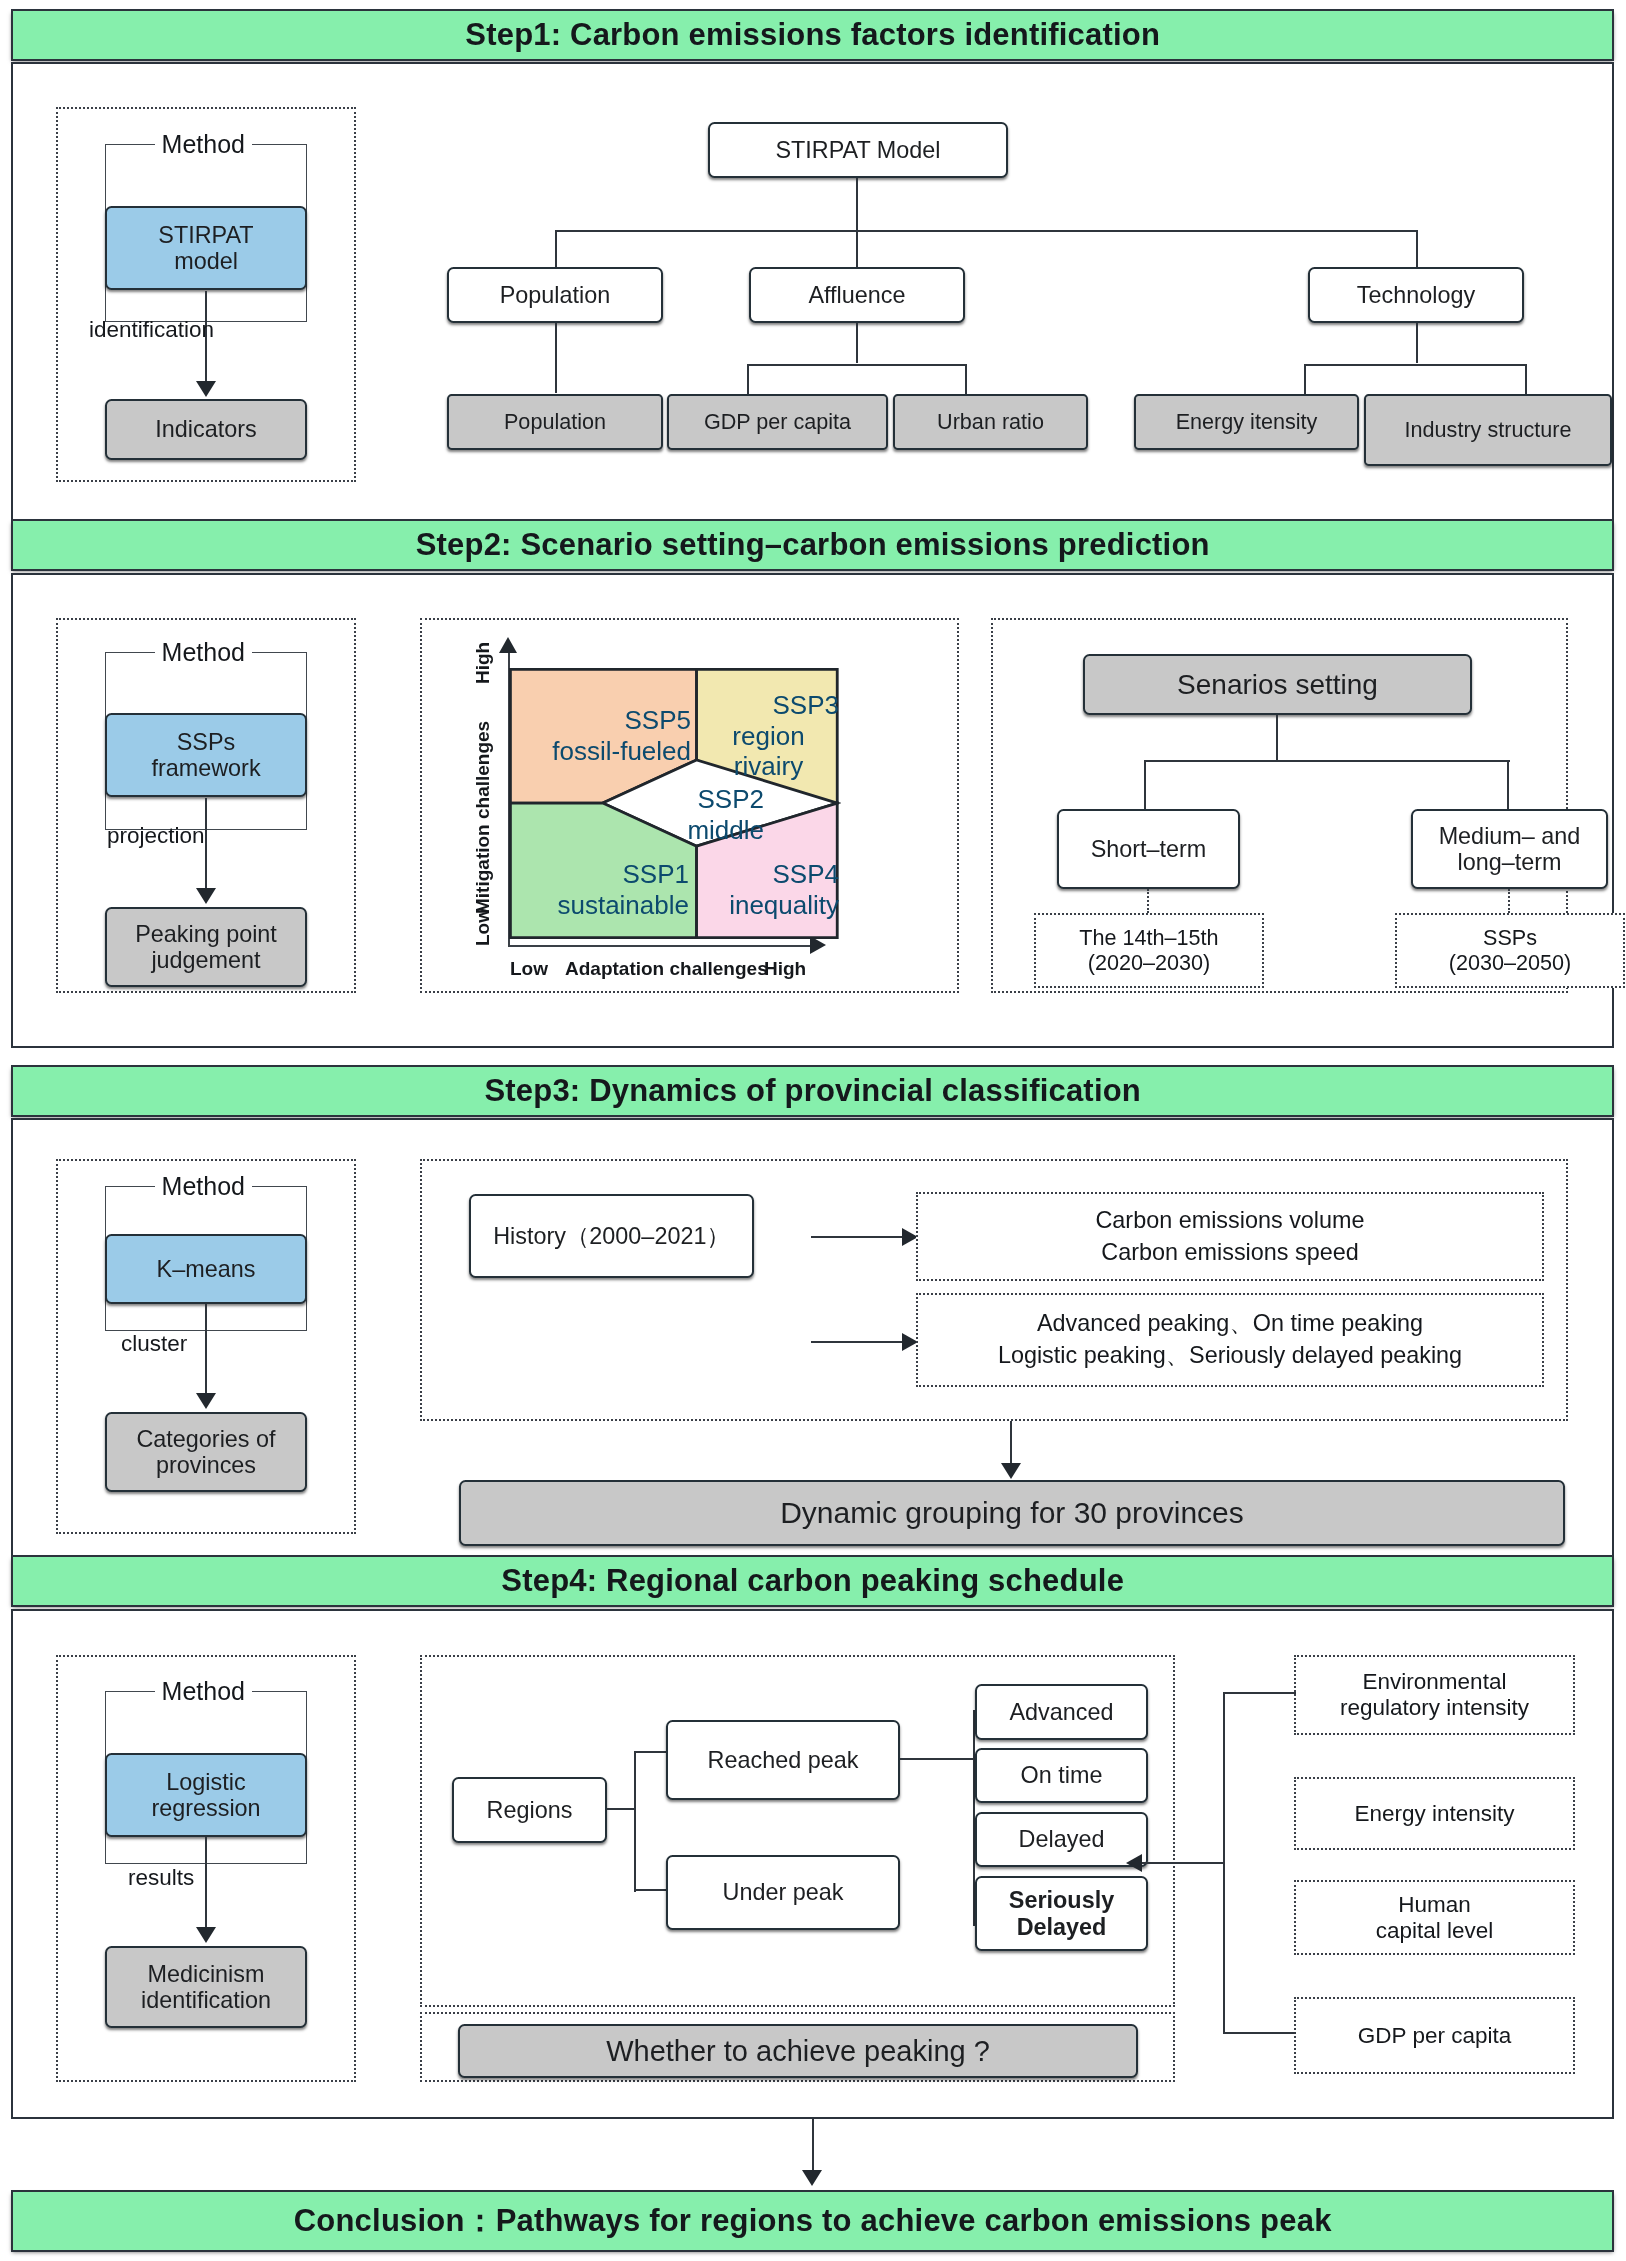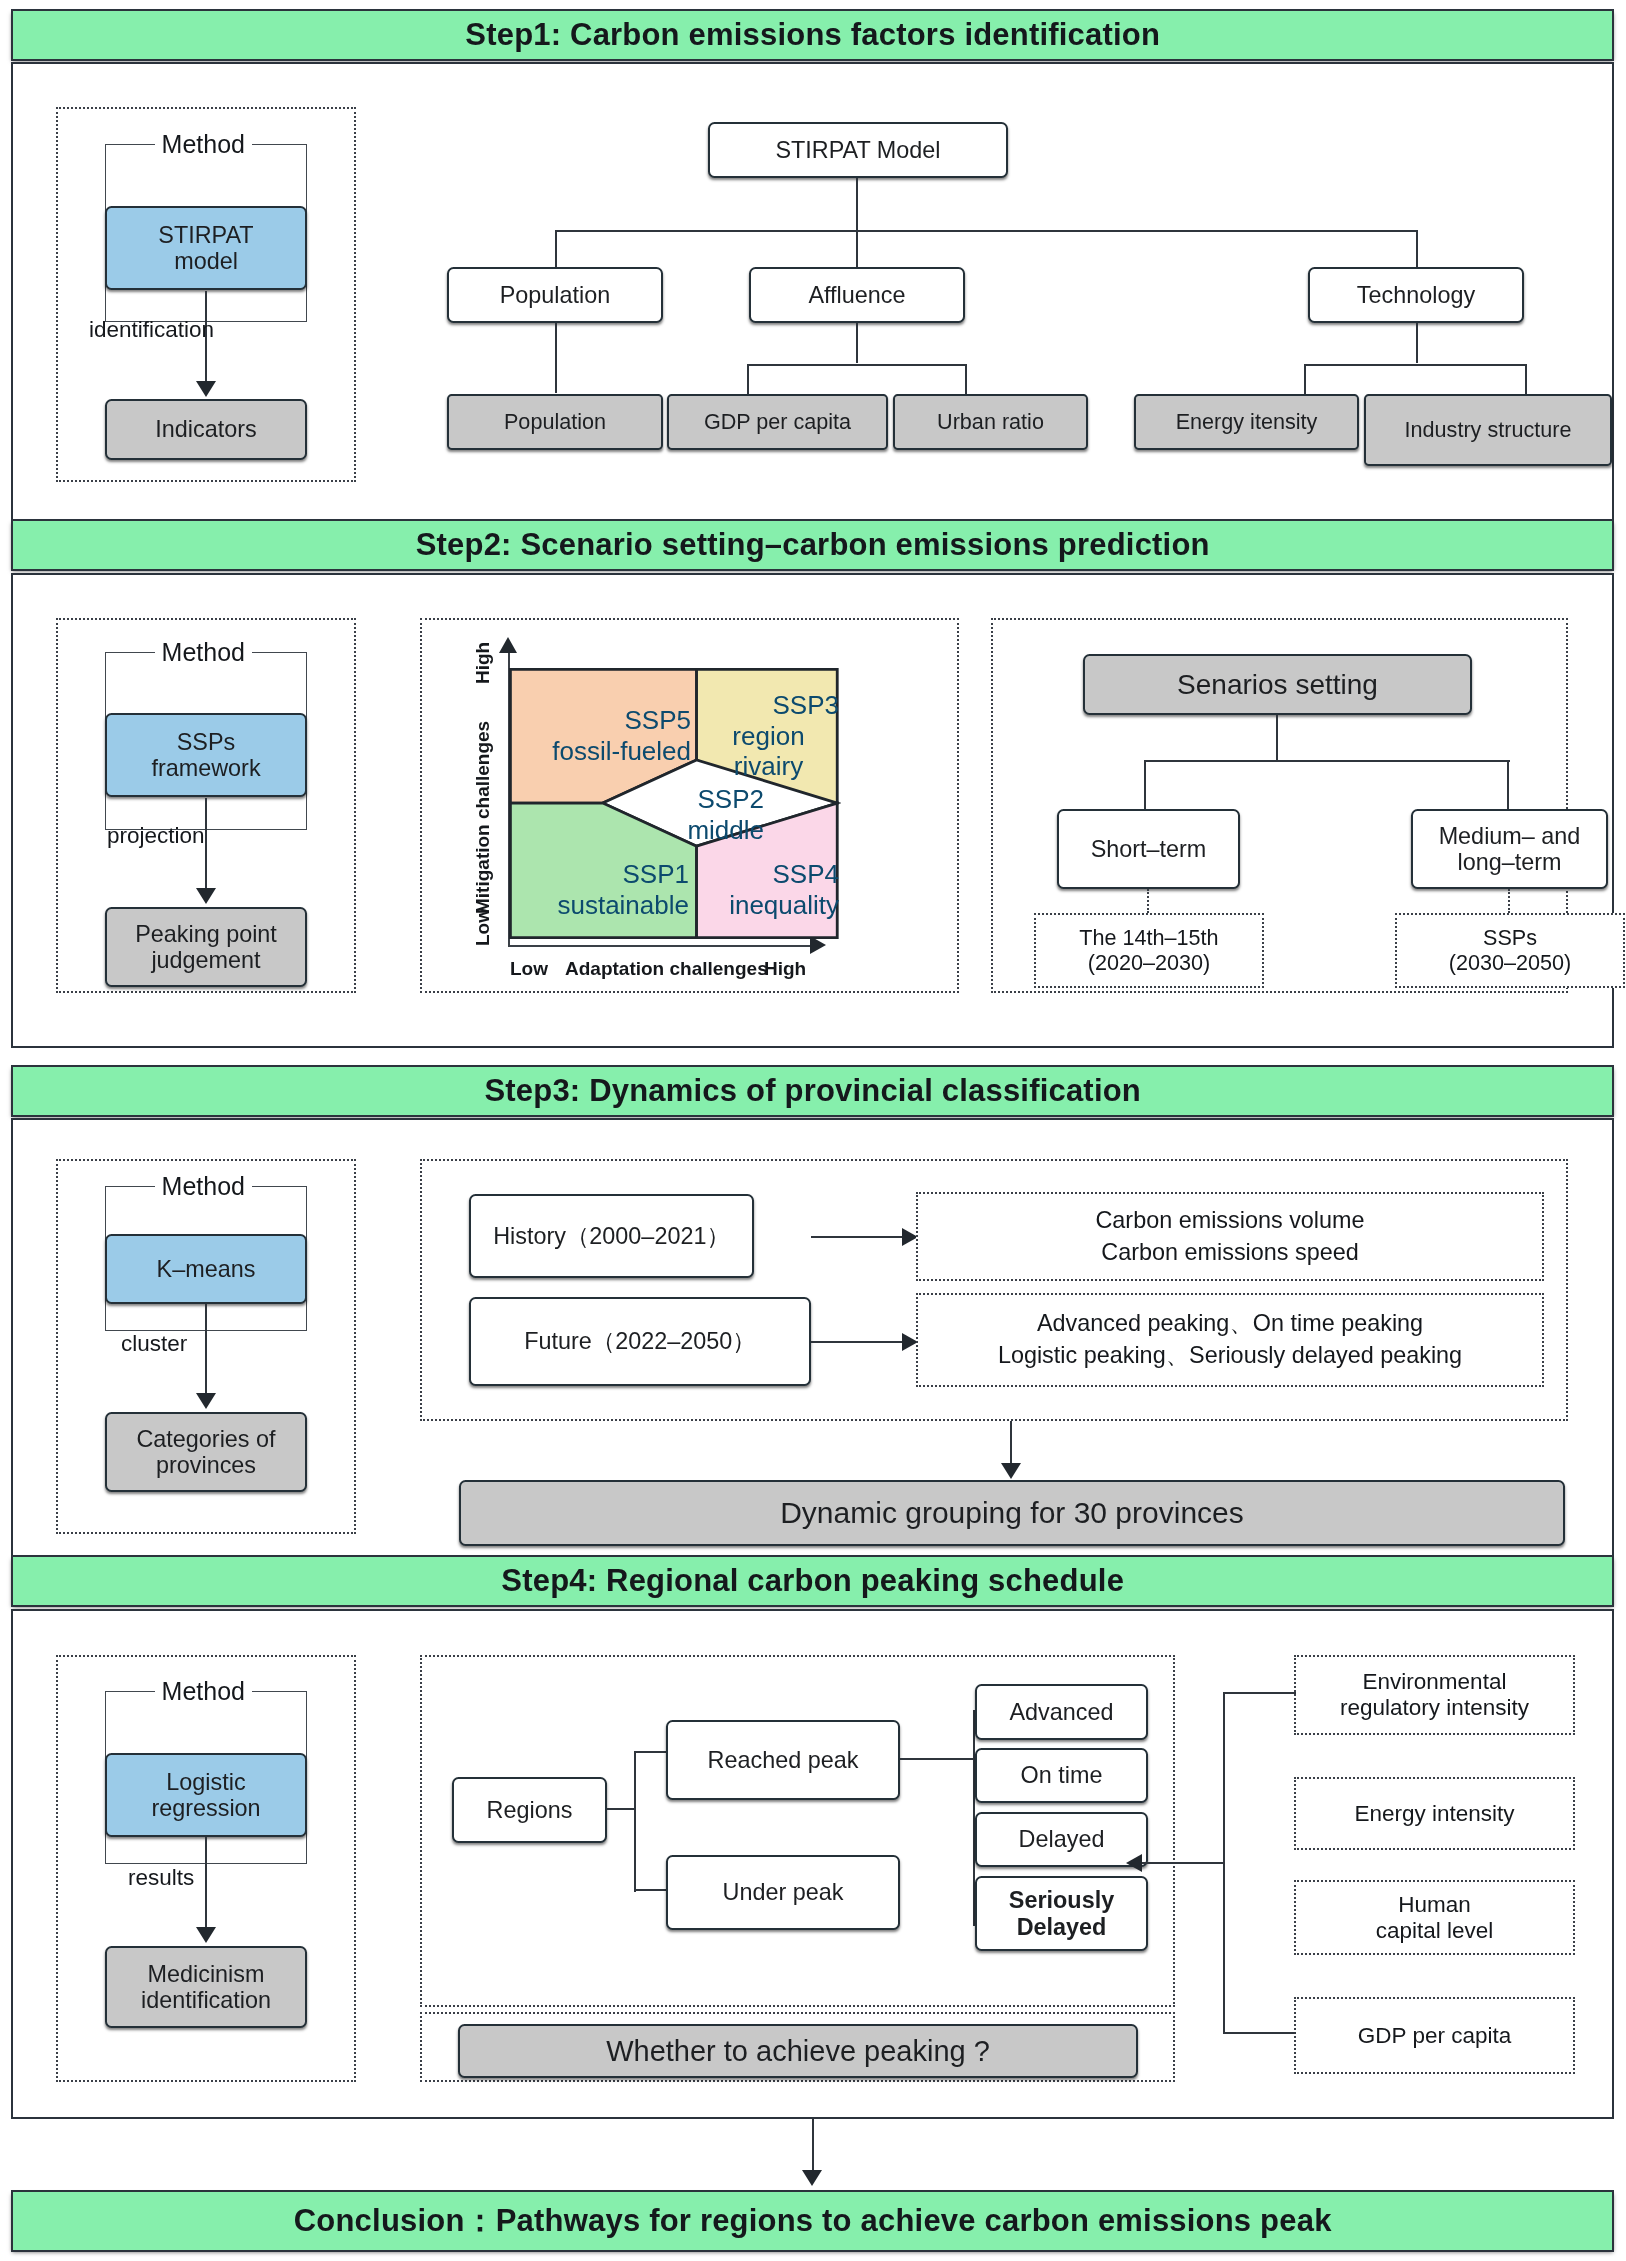--- a/index.html
+++ b/index.html
@@ -296,21 +296,20 @@
   <div class="abs dotted" style="left:420px;top:1159px;width:1148px;height:262px;"></div>
 
   <div class="abs node" style="left:469px;top:1194px;width:285px;height:84px;font-size:23.4px;">History（2000–2021）</div>
   <div class="ln ln-h abs" style="left:811px;top:1236px;width:94px;"></div>
   <div class="arrow-right abs" style="left:902px;top:1228px;"></div>
   <div class="abs dot-panel" style="left:916px;top:1192px;width:628px;height:89px;">
     <div>Carbon emissions volume</div>
     <div>Carbon emissions speed</div>
   </div>
 
-  <div class="abs node" style="left:469px;top:1297px;width:342px;height:89px;font-size:23.4px;">Future（2022–2050）</div>
   <div class="ln ln-h abs" style="left:811px;top:1341px;width:94px;"></div>
   <div class="arrow-right abs" style="left:902px;top:1333px;"></div>
   <div class="abs dot-panel" style="left:916px;top:1293px;width:628px;height:94px;">
     <div>Advanced peaking、On time peaking</div>
     <div>Logistic peaking、Seriously delayed peaking</div>
   </div>
 
   <div class="ln ln-v abs" style="left:1010px;top:1421px;height:47px;"></div>
   <div class="arrow-down abs" style="left:1001px;top:1463px;"></div>
 

